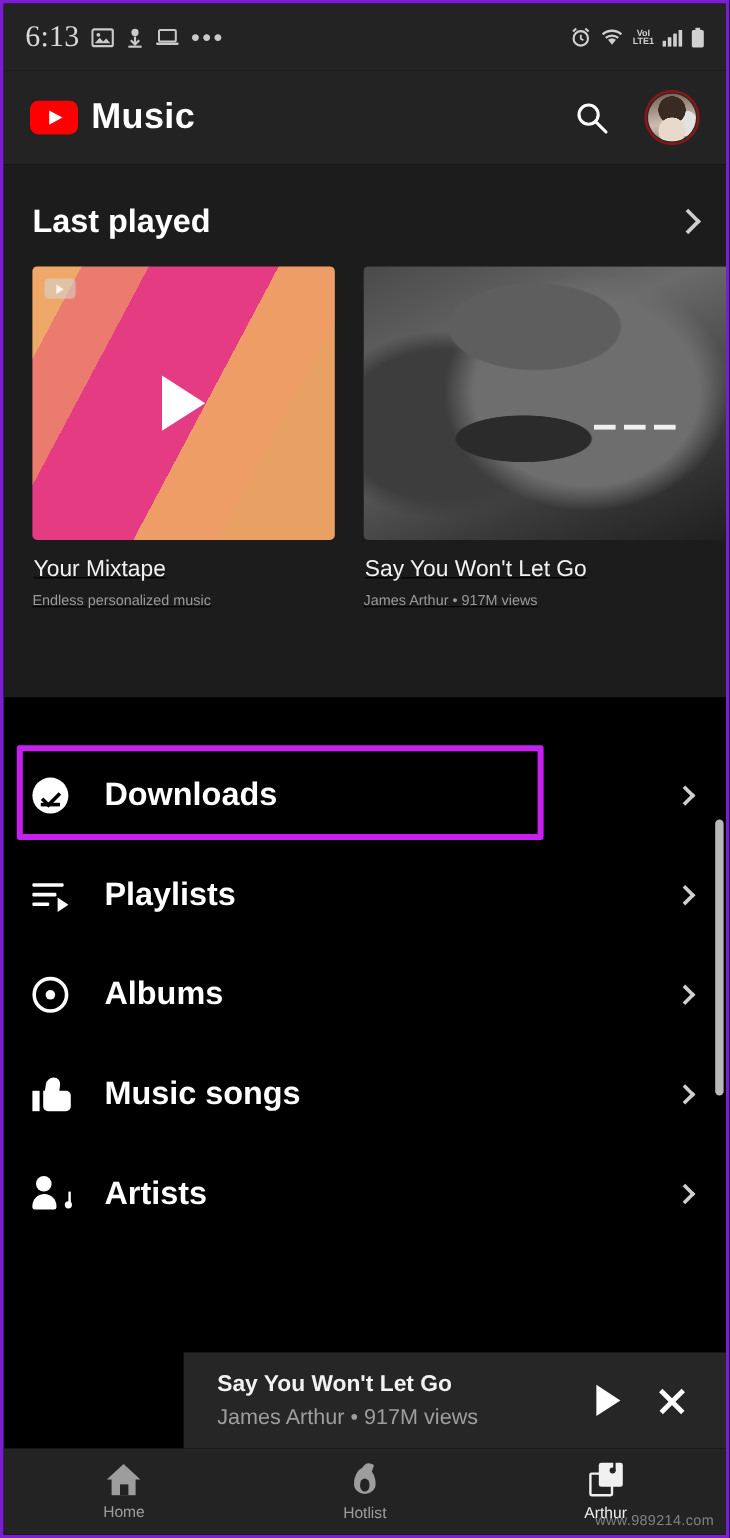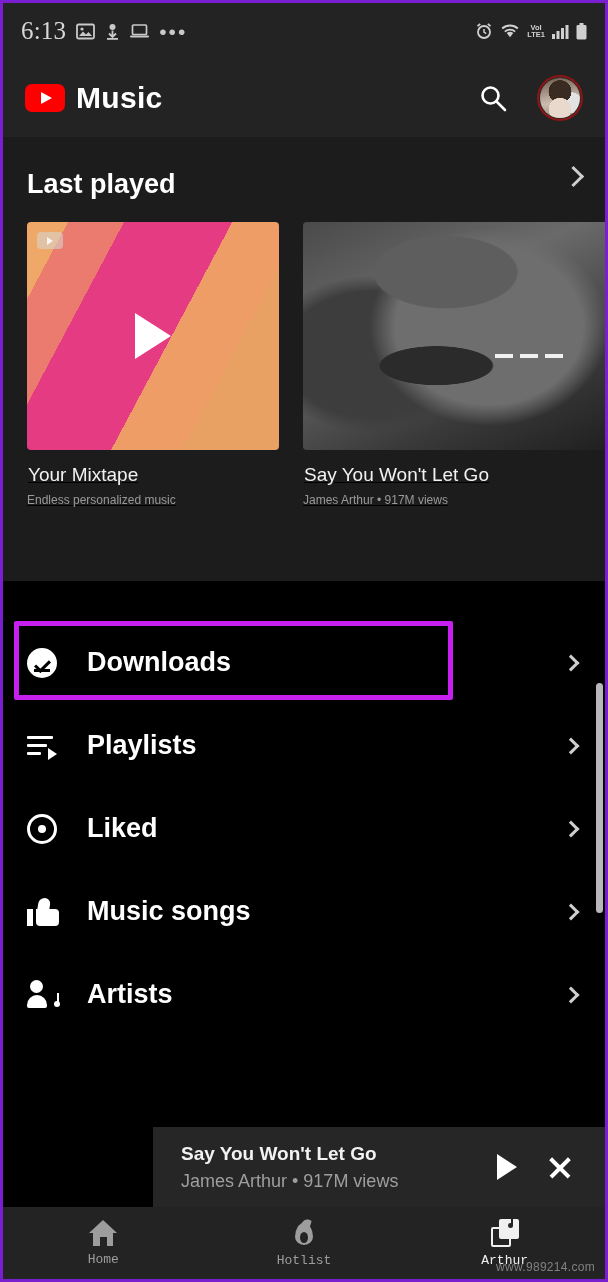--- a/index.html
+++ b/index.html
@@ -68,21 +68,21 @@
       radial-gradient(circle at 78% 62%, #e2e2e2 0 26%, transparent 27%),
       linear-gradient(170deg,#6d5a4c,#cdbdb0 58%,#8a8078);
   }
 
   
   .lastplayed {
     position:absolute; top:134px; left:0; right:0; height:444px;
     background:#1c1c1c;
   }
   .lp-head {
-    display:flex; align-items:flex-start; justify-content:space-between;
+    display:flex; align-items:center; justify-content:space-between;
     padding:32px 24px 0 24px;
   }
   .lp-title { color:#fff; font-size:27px; font-weight:bold; }
   .chev {
     display:inline-block; width:12px; height:12px;
     border-right:3px solid #cfcfcf; border-top:3px solid #cfcfcf;
     transform:rotate(45deg);
   }
   .chev.big { width:15px; height:15px; border-width:3.5px; }
   .cards { display:flex; gap:24px; padding:22px 0 0 24px; }
@@ -203,21 +203,21 @@
   .mp-close::before,.mp-close::after {
     content:""; position:absolute; left:14px; top:25px; width:26px;height:3.5px;background:#fff; }
   .mp-close::before { transform:rotate(45deg); }
   .mp-close::after  { transform:rotate(-45deg); }
 
   
   .bottomnav {
     position:absolute; left:0; right:0; bottom:0; height:72px;
     background:#232323; display:flex;
   }
-  .nav-item { flex:1; display:flex; flex-direction:column; align-items:center; justify-content:center; gap:6px;font-family:Liberation Mono, monospace; }
+  .nav-item { flex:1; display:flex; flex-direction:column; align-items:center; justify-content:center; gap:6px; }
   .nav-label { font-size:13px; color:#9d9d9d; }
   .nav-item.active .nav-label { color:#f0f0f0; }
 
   .ic-home { width:28px;height:26px;position:relative; }
   .ic-home .roof { position:absolute; left:0; top:0; width:0;height:0;
     border-left:14px solid transparent;border-right:14px solid transparent;border-bottom:13px solid #9d9d9d; }
   .ic-home .base { position:absolute; left:4px; top:12px; width:20px;height:14px;background:#9d9d9d; }
   .ic-home .door { position:absolute; left:11px; top:17px; width:7px;height:9px;background:#232323; }
 
   .ic-fire { width:24px;height:28px;position:relative; }
@@ -386,21 +386,21 @@
       <span class="row-label">Playlists</span>
       <span class="chev row-chev"></span>
     </div>
 
     <div class="row">
       <span class="row-ico">
           <span class="ic-alb">
             <i></i>
           </span>
         </span>
-      <span class="row-label">Liked</span>
+      <span class="row-label">Albums</span>
       <span class="chev row-chev"></span>
     </div>
 
     <div class="row">
       <span class="row-ico">
         <span class="ic-like">
             <i class="stem"></i>
             <i class="pad"></i>
             <i class="thmb"></i>
           </span>

